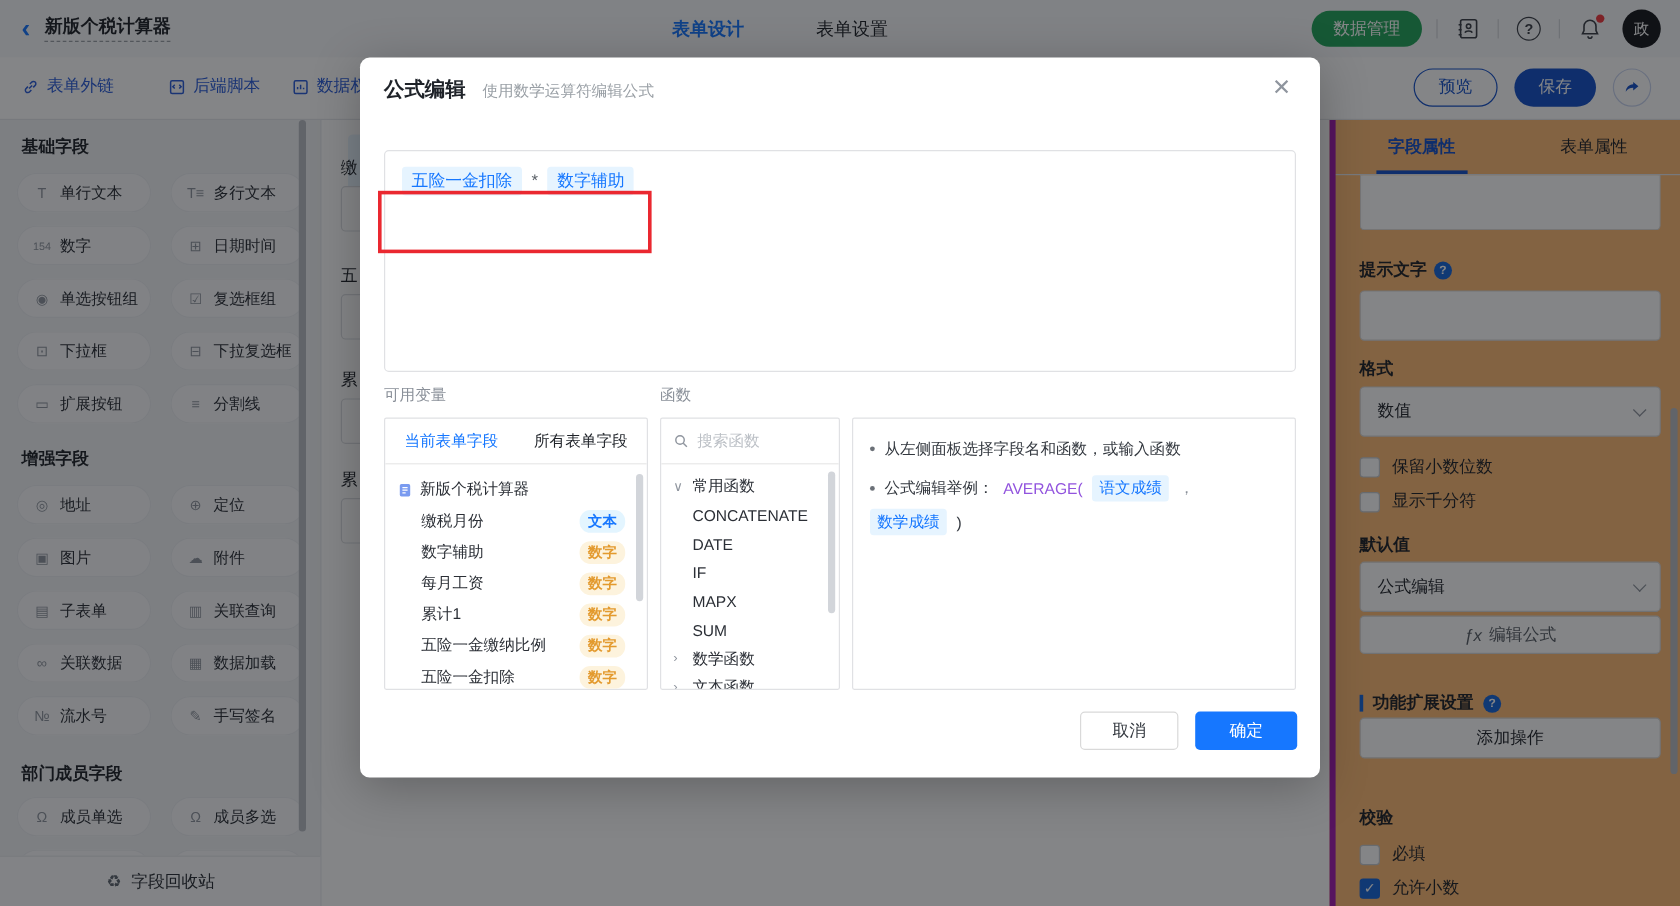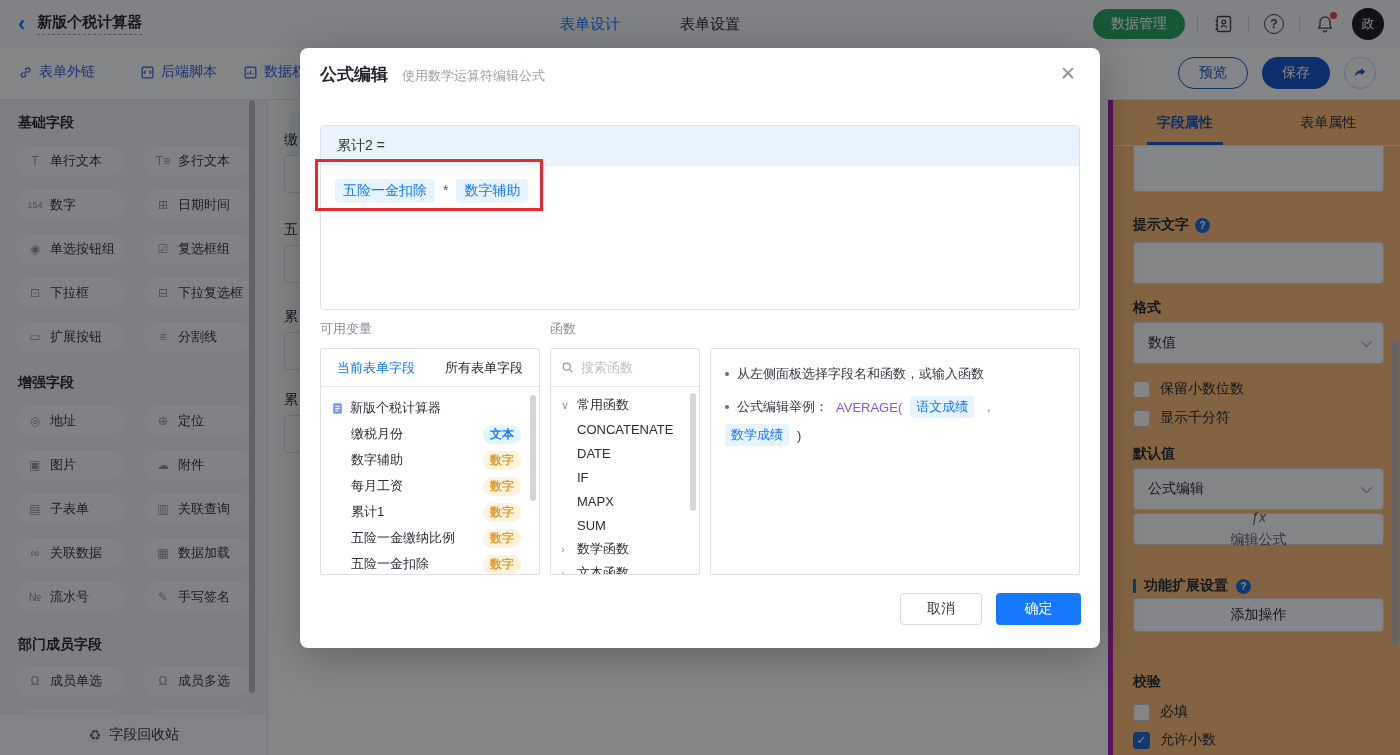--- a/index.html
+++ b/index.html
@@ -6,21 +6,21 @@
   html,body { width:1400px; height:755px; }
   body { font-family:"Liberation Sans","DejaVu Sans",sans-serif; color:#1f2329; background:#fff; overflow:hidden; }
   .app { position:relative; width:1400px; height:755px; overflow:hidden; background:#fff; }
 
   
   .topbar { position:absolute; left:0; top:0; width:1400px; height:48px; background:#f7f8fa; display:flex; align-items:center; }
   .back { color:#1677ff; font-size:22px; font-weight:bold; margin-left:18px; cursor:pointer; line-height:1; }
   .apptitle { font-size:15px; font-weight:bold; margin-left:12px; padding-bottom:2px; border-bottom:1px dashed #9aa0a6; }
   .top-tabs { position:absolute; left:560px; top:0; height:48px; display:flex; align-items:center; gap:60px; }
   .top-tab { font-size:15px; color:#1f2329; cursor:pointer; }
-  .top-tab.active { color:#1677ff; font-weight:normal; }
+  .top-tab.active { color:#1677ff; font-weight:bold; }
   .top-right { position:absolute; right:16px; top:0; height:48px; display:flex; align-items:center; }
   .btn-green { background:#23a55a; color:#fff; font-size:14px; border:none; border-radius:16px; height:30px; padding:0 18px; cursor:pointer; }
   .tdiv { width:1px; height:16px; background:#d3d6da; margin:0 12px; }
   .icon-btn { width:26px; height:26px; display:flex; align-items:center; justify-content:center; position:relative; cursor:pointer; }
   .qcircle { width:20px; height:20px; border:1.6px solid #3a3f47; border-radius:50%; display:flex; align-items:center; justify-content:center; font-size:12px; font-weight:bold; color:#3a3f47; }
   .belldot { position:absolute; right:1px; top:1px; width:7px; height:7px; background:#f0383e; border-radius:50%; }
   .avatar { width:32px; height:32px; border-radius:50%; background:#16181d; color:#fff; font-size:13px; display:flex; align-items:center; justify-content:center; margin-left:14px; cursor:pointer; }
 
   
   .subheader { position:absolute; left:0; top:48px; width:1400px; height:52px; background:#fff; border-bottom:1px solid #e5e6eb; }
@@ -53,21 +53,21 @@
   .rp-tab.active { color:#1450c8; font-weight:bold; }
   .rp-tab.active::after { content:""; position:absolute; left:50%; transform:translateX(-50%); bottom:0; width:76px; height:3px; background:#1450c8; }
   .rp-label { position:absolute; left:20px; font-size:14px; font-weight:bold; color:#1f2329; display:flex; align-items:center; gap:6px; }
   .helpq { width:15px; height:15px; border-radius:50%; background:#1766d9; color:#fff; font-size:10px; font-weight:bold; display:flex; align-items:center; justify-content:center; }
   .rp-input { position:absolute; left:20px; width:251px; border:1px solid #d9d9d9; border-radius:4px; background:#fff; }
   .rp-select { position:absolute; left:20px; width:251px; height:42px; border:1px solid #d9d9d9; border-radius:4px; background:#fff; display:flex; align-items:center; padding:0 14px; font-size:14px; color:#1f2329; cursor:pointer; justify-content:space-between;gap:28px; }
   .chev { width:8px; height:8px; border-right:1.6px solid #8f959e; border-bottom:1.6px solid #8f959e; transform:rotate(45deg) translateY(-2px); }
   .rp-check { position:absolute; left:20px; display:flex; align-items:center; gap:10px; font-size:14px; color:#1f2329; cursor:pointer; }
   .cb { width:17px; height:17px; border:1px solid #c6cacf; border-radius:3px; background:#fff; display:flex; align-items:center; justify-content:center; }
   .cb.checked { background:#1766d9; border-color:#1766d9; color:#fff; font-size:12px; }
-  .rp-btn { position:absolute; left:20px; width:251px; height:34px; border:1px solid #d9d9d9; border-radius:4px; background:#fff; font-size:14px; color:#595f66; display:flex; align-items:center; justify-content:center; gap:6px; cursor:pointer;flex-direction:column; }
+  .rp-btn { position:absolute; left:20px; width:251px; height:34px; border:1px solid #d9d9d9; border-radius:4px; background:#fff; font-size:14px; color:#595f66; display:flex; align-items:center; justify-content:center; gap:6px; cursor:pointer; }
   .sec-head { position:absolute; left:20px; display:flex; align-items:center; gap:8px; font-size:14px; font-weight:bold; }
   .bluebar { width:3px; height:14px; background:#1766d9; }
   .rp-scroll { position:absolute; right:2px; top:240px; width:6px; height:305px; background:#b9bdc3; border-radius:3px; }
 
   
   .overlay { position:absolute; inset:0; background:rgba(10,12,16,0.5); z-index:50; }
   .modal { position:absolute; left:300px; top:48px; width:800px; height:600px; background:#fff; border-radius:8px; z-index:60; box-shadow:0 8px 40px rgba(0,0,0,0.25); }
   .m-head { position:absolute; left:20px; top:15px; display:flex; align-items:baseline; gap:14px; }
   .m-title { font-size:17px; font-weight:bold; color:#1f2329; }
   .m-sub { font-size:13px; color:#9aa0a6; }
@@ -352,21 +352,20 @@
   <div class="overlay"></div>
 
   <div class="modal">
     <div class="m-head">
       <span class="m-title">公式编辑</span>
       <span class="m-sub">使用数学运算符编辑公式</span>
     </div>
     <span class="m-close">✕</span>
 
     <div class="f-box">
-      <div class="f-strip">累计2 =</div>
       <div class="f-edit">
         <span class="token">五险一金扣除</span>
         <span class="op">*</span>
         <span class="token">数字辅助</span>
       </div>
     </div>
     <div class="red-anno"></div>
 
     <span class="p-label" style="left:20px;top:272px">可用变量</span>
     <span class="p-label" style="left:250px;top:272px">函数</span>

